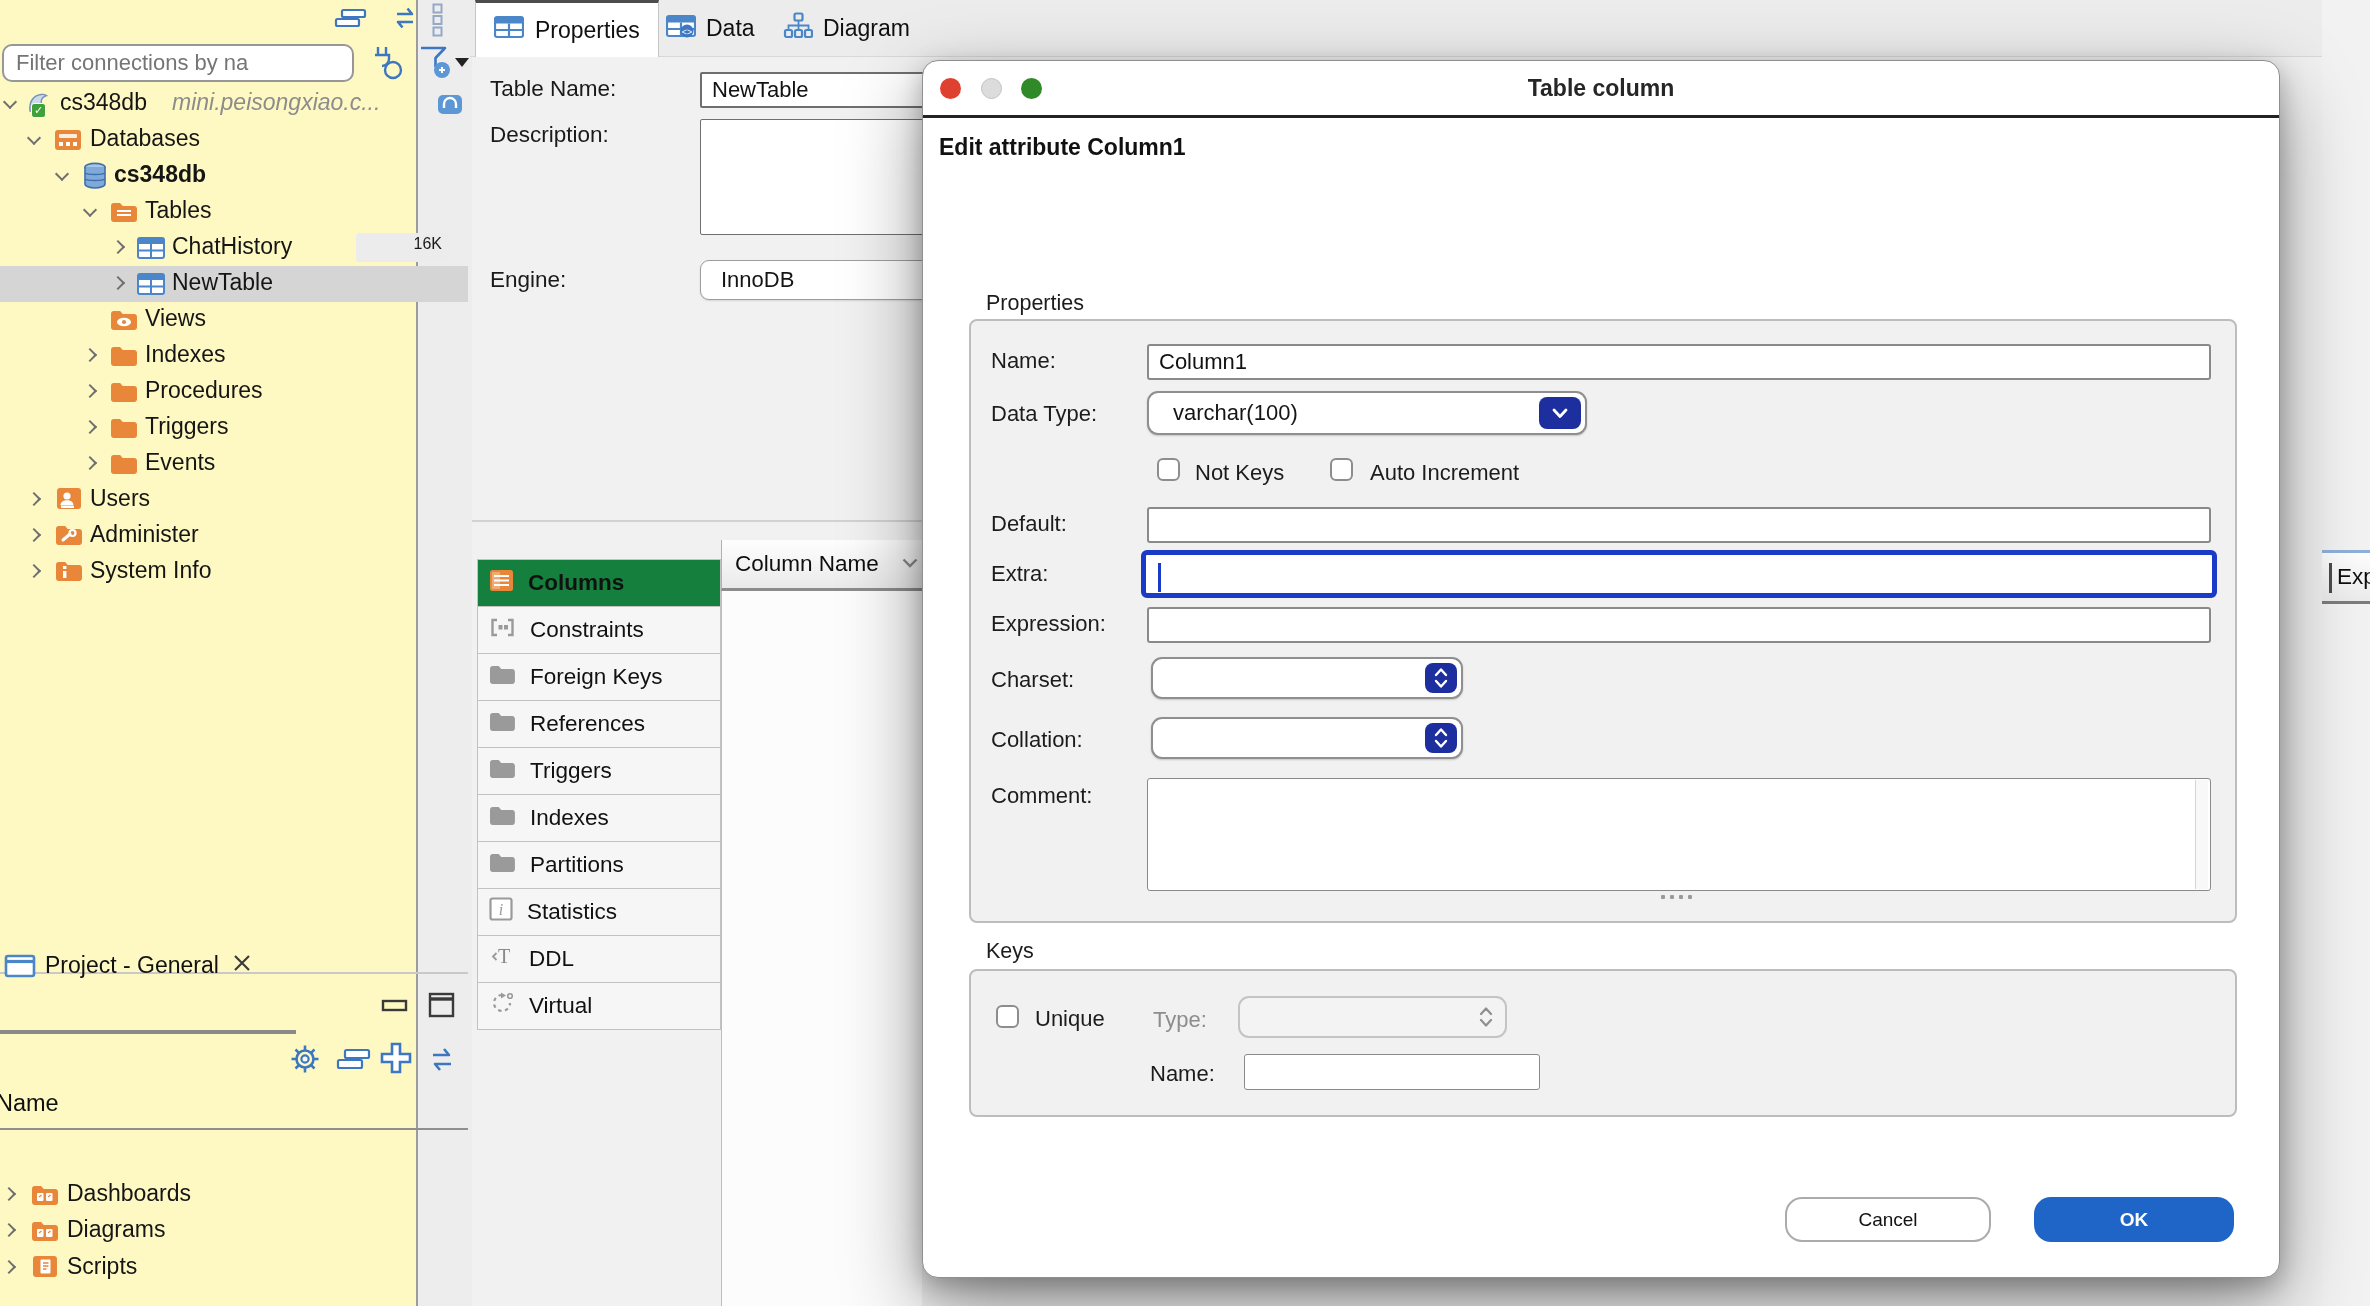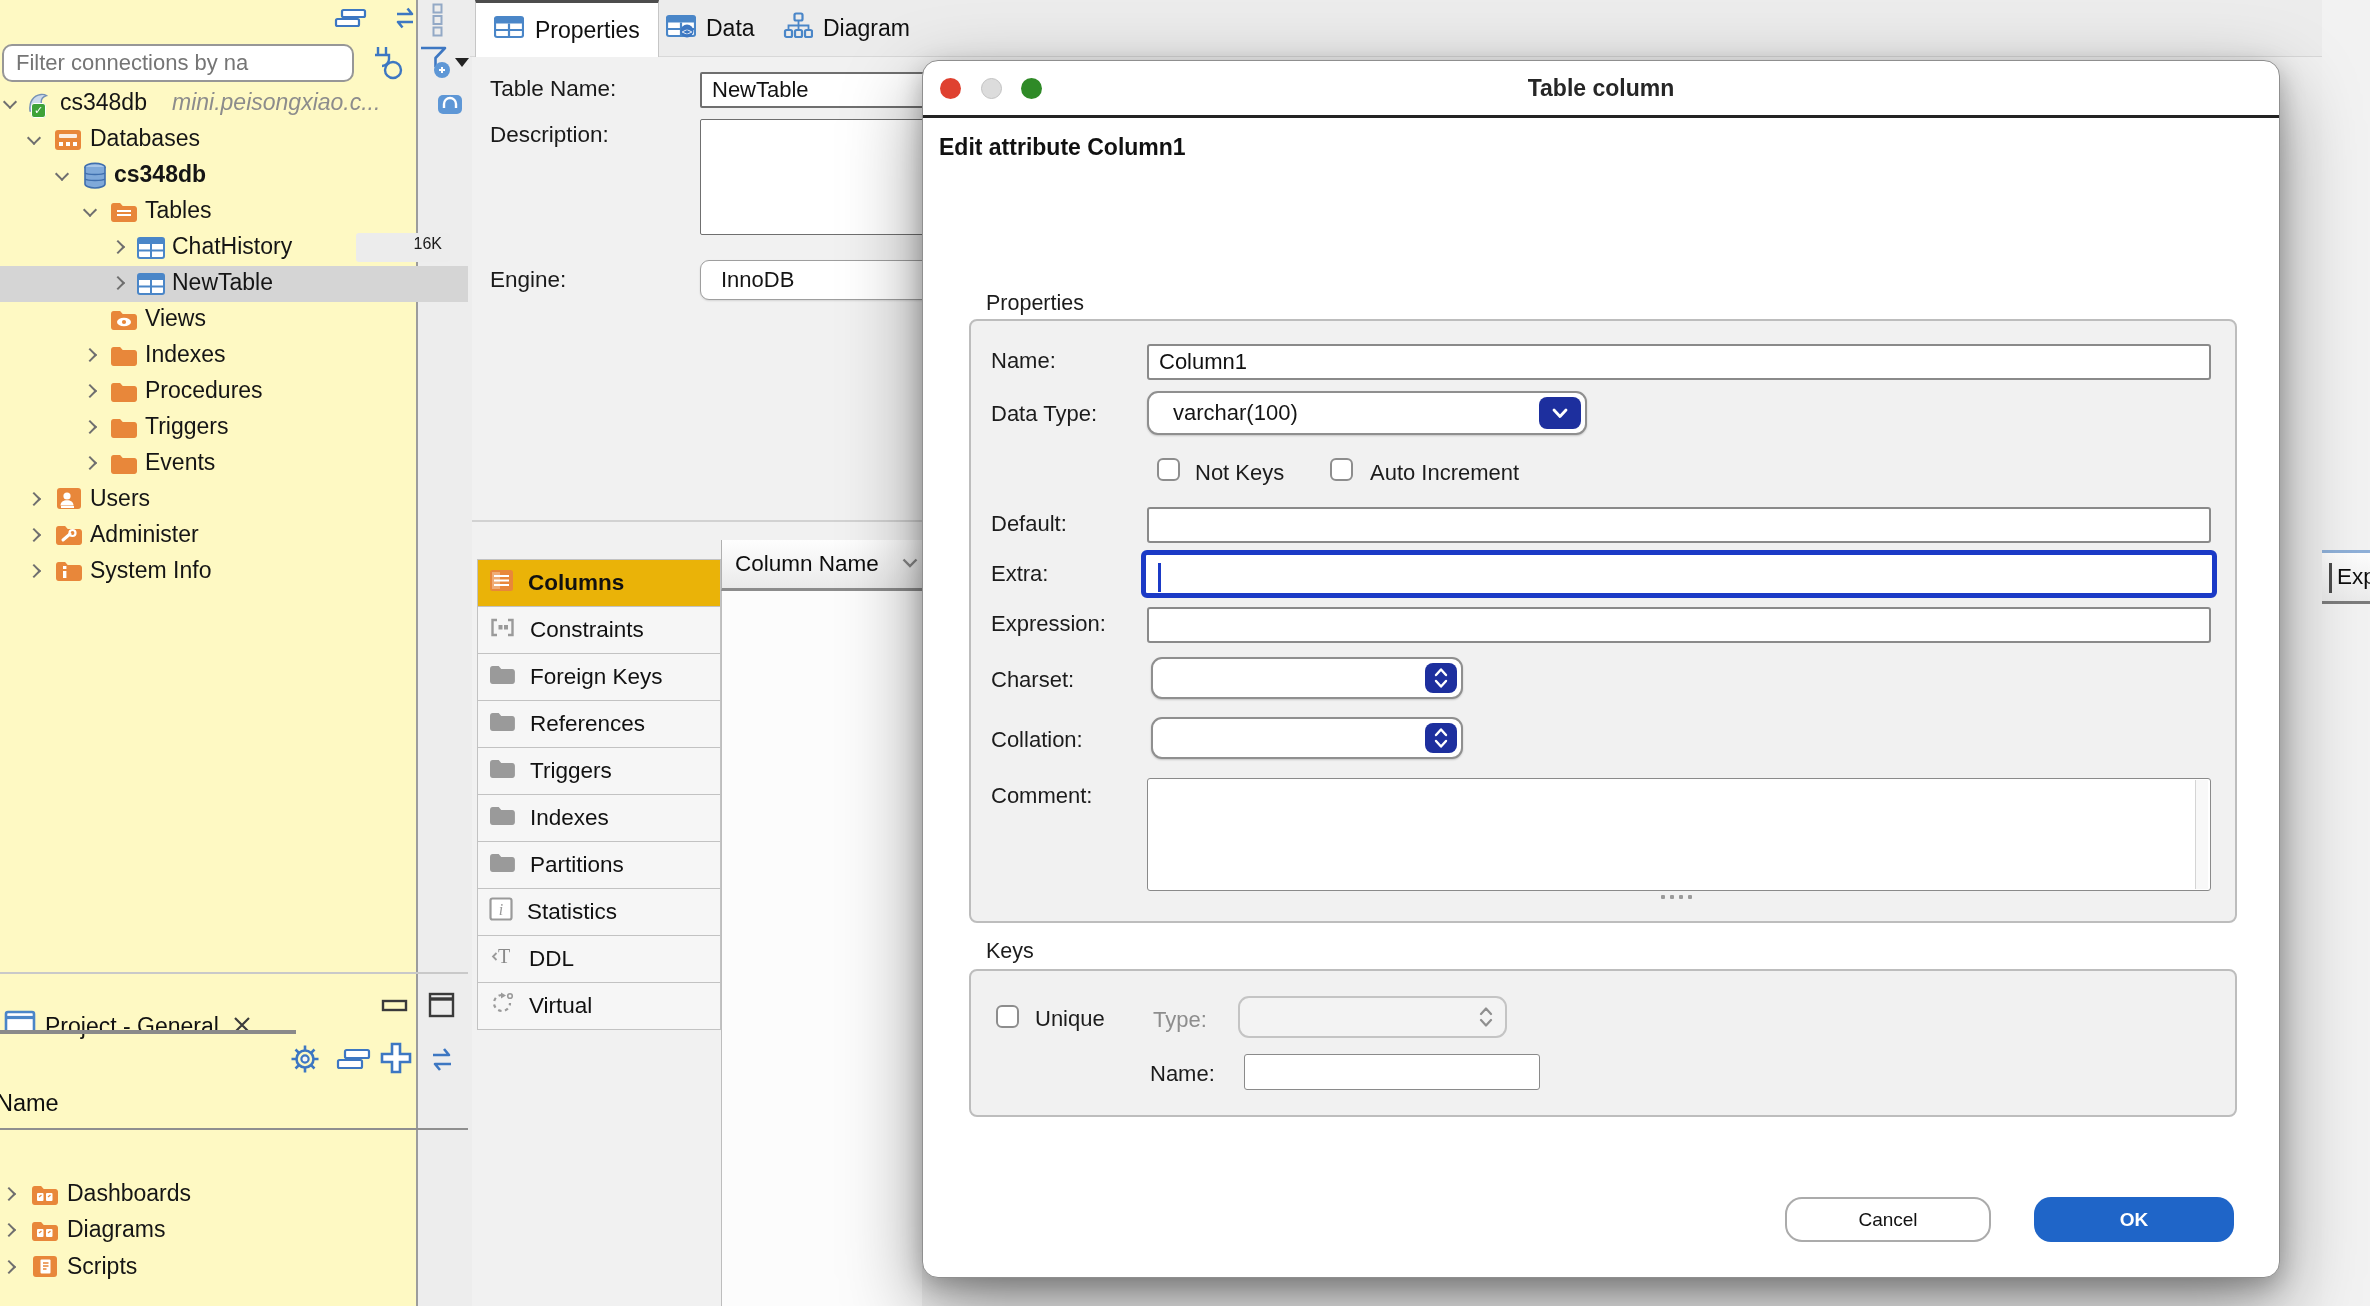--- a/index.html
+++ b/index.html
@@ -26,21 +26,21 @@
   .prow span{position:absolute}
   
   #tabbar{position:absolute;left:470px;top:0;width:1900px;height:57px;background:#ececec;border-bottom:1px solid #d8d8d8}
   .etab{position:absolute;top:0;height:57px;display:flex;align-items:center;gap:11px;font-size:23px;color:#101010}
   .etab-active{background:#fff;border:1px solid #c6c6c6;border-top:3px solid #4d4d4d;border-bottom:none;padding:0 18px}
   .elbl{position:absolute;font-size:22.5px;color:#1a1a1a}
   .ein{position:absolute;background:#fff;border:2px solid #6f6f6f;border-radius:2px;font-size:22px;
        padding:0 10px;font-family:inherit;color:#111}
   .stab{position:absolute;left:477px;width:244px;height:48px;background:#f6f6f6;border:1px solid #c2c2c2;
         display:flex;align-items:center;gap:14px;padding-left:11px;font-size:22.5px;color:#111}
-  .stab-active{background:#eab308;font-weight:bold}
+  .stab-active{background:#15803d;font-weight:bold}
   
   #dialog{position:absolute;left:922px;top:60px;width:1358px;height:1218px;background:#fff;
           border:1px solid #8f8f8f;border-radius:16px;
           box-shadow:0 30px 80px rgba(0,0,0,.40),0 8px 25px rgba(0,0,0,.25);z-index:50}
   #dlg-titlebar{position:absolute;left:0;top:0;width:100%;height:57px;border-bottom:3px solid #232323;
                 border-radius:16px 16px 0 0}
   .tlight{position:absolute;top:17px;width:21px;height:21px;border-radius:50%}
   #dlg-title{position:absolute;left:0;top:14px;width:100%;text-align:center;font-size:23px;font-weight:bold;color:#262626}
   .dlbl{position:absolute;font-size:22px;color:#1c1c1c;white-space:nowrap}
   .dlbl-dis{color:#8d8d8d}
@@ -268,21 +268,21 @@
           <path d="M1 5c0-1.8 1.1-3 2.7-3h6.4l2.6 3h11.6c1.5 0 2.7 1.2 2.7 2.7v10.6c0 1.6-1.2 2.7-2.7 2.7H3.7C2.1 21 1 19.9 1 18.3Z" fill="#e8873a"></path>
           <rect x="8" y="6" width="3.4" height="3" fill="#fff"></rect>
           <rect x="8" y="11" width="3.4" height="7" fill="#fff"></rect>
         </svg>
     </span>
     <span class="tl" style="left:90px">System Info</span>
   </div>
 
   <div class="abs" style="left:0;top:972px;width:468px;height:2px;background:#c9c9c9"></div>
 
-  <div class="abs" style="left:0;top:990px;width:296px;height:50px;display:flex;align-items:flex-end">
+  <div class="abs" style="left:0;top:952px;width:296px;height:50px;display:flex;align-items:flex-start">
     <span style="margin-left:4px">
       <svg width="32" height="28">
           <rect x="2" y="4" width="28" height="20" rx="2" fill="#fff" stroke="#4a86c8" stroke-width="2.6"></rect>
           <path d="M2 9.5h28" stroke="#4a86c8" stroke-width="3.2"></path>
         </svg>
     </span>
     <span style="margin-left:9px;font-size:23px;color:#111">Project - General</span>
     <span style="margin-left:12px">
       <svg width="22" height="22">
           <path d="M4 4l14 14M18 4L4 18" stroke="#3c3c3c" stroke-width="2.2"></path>

